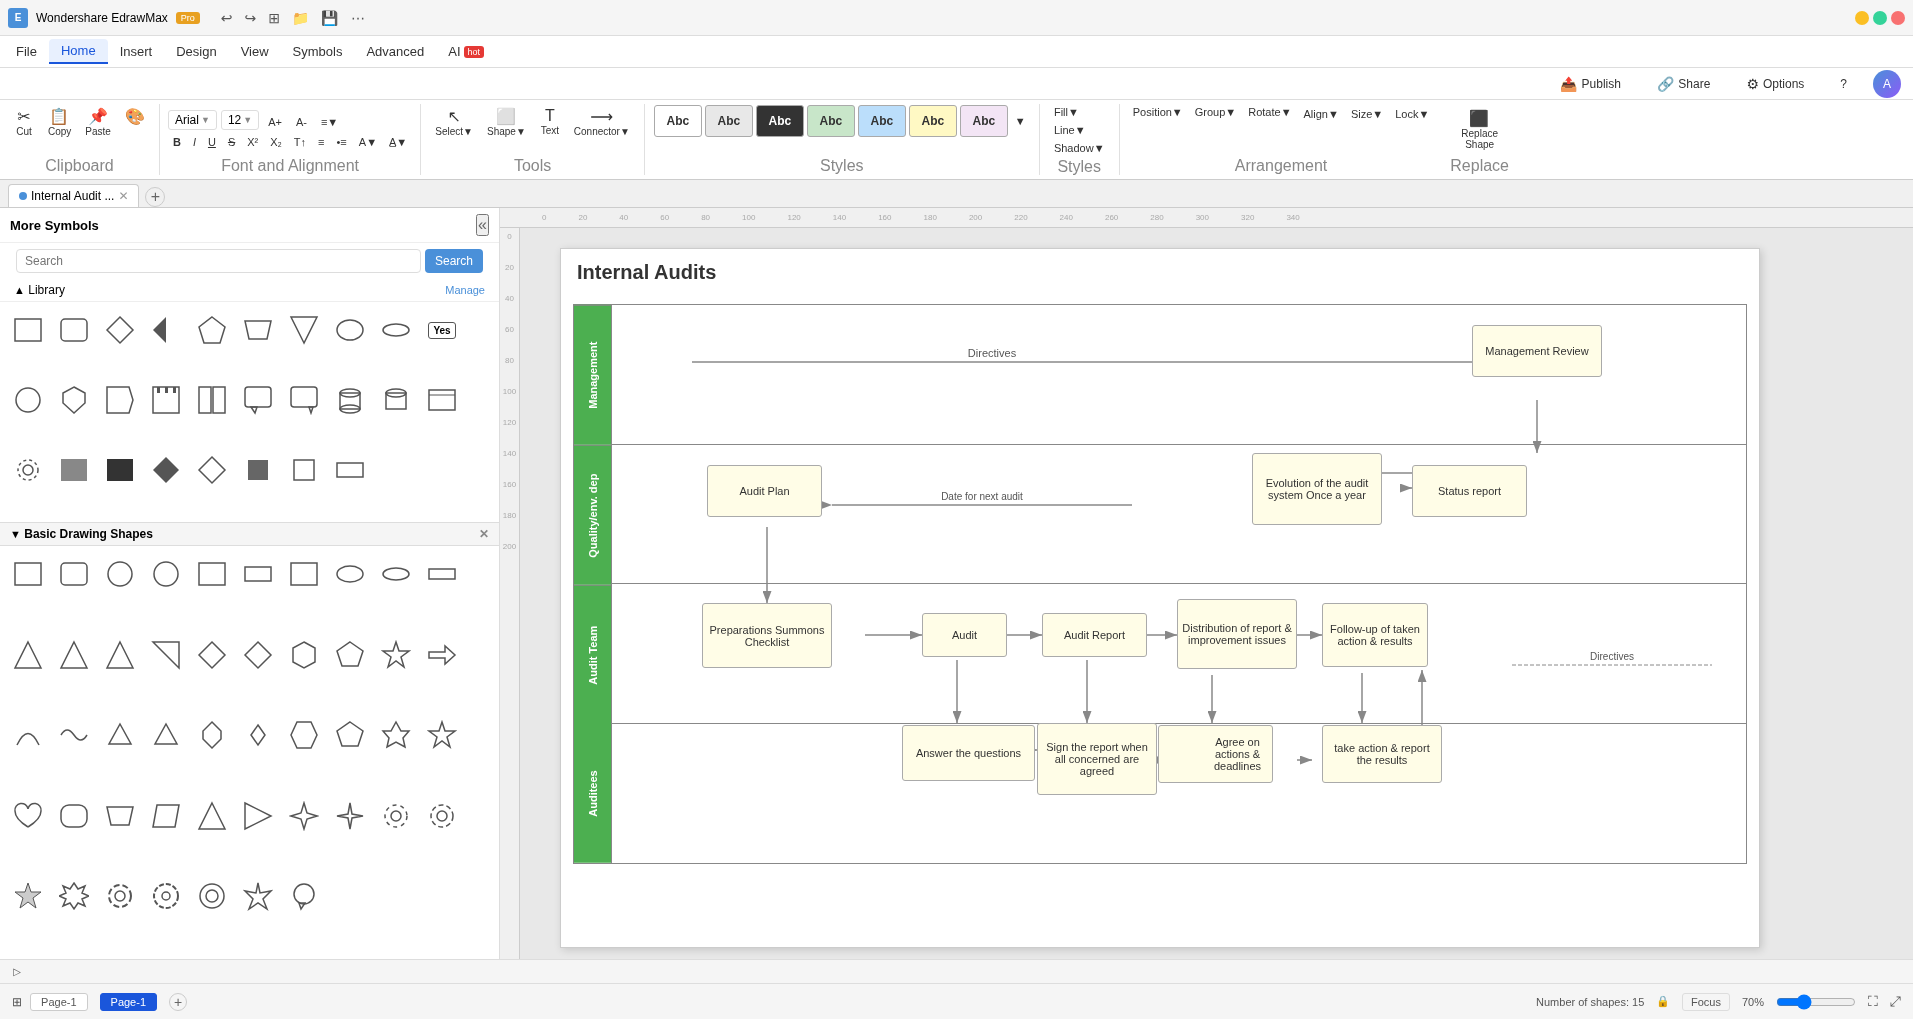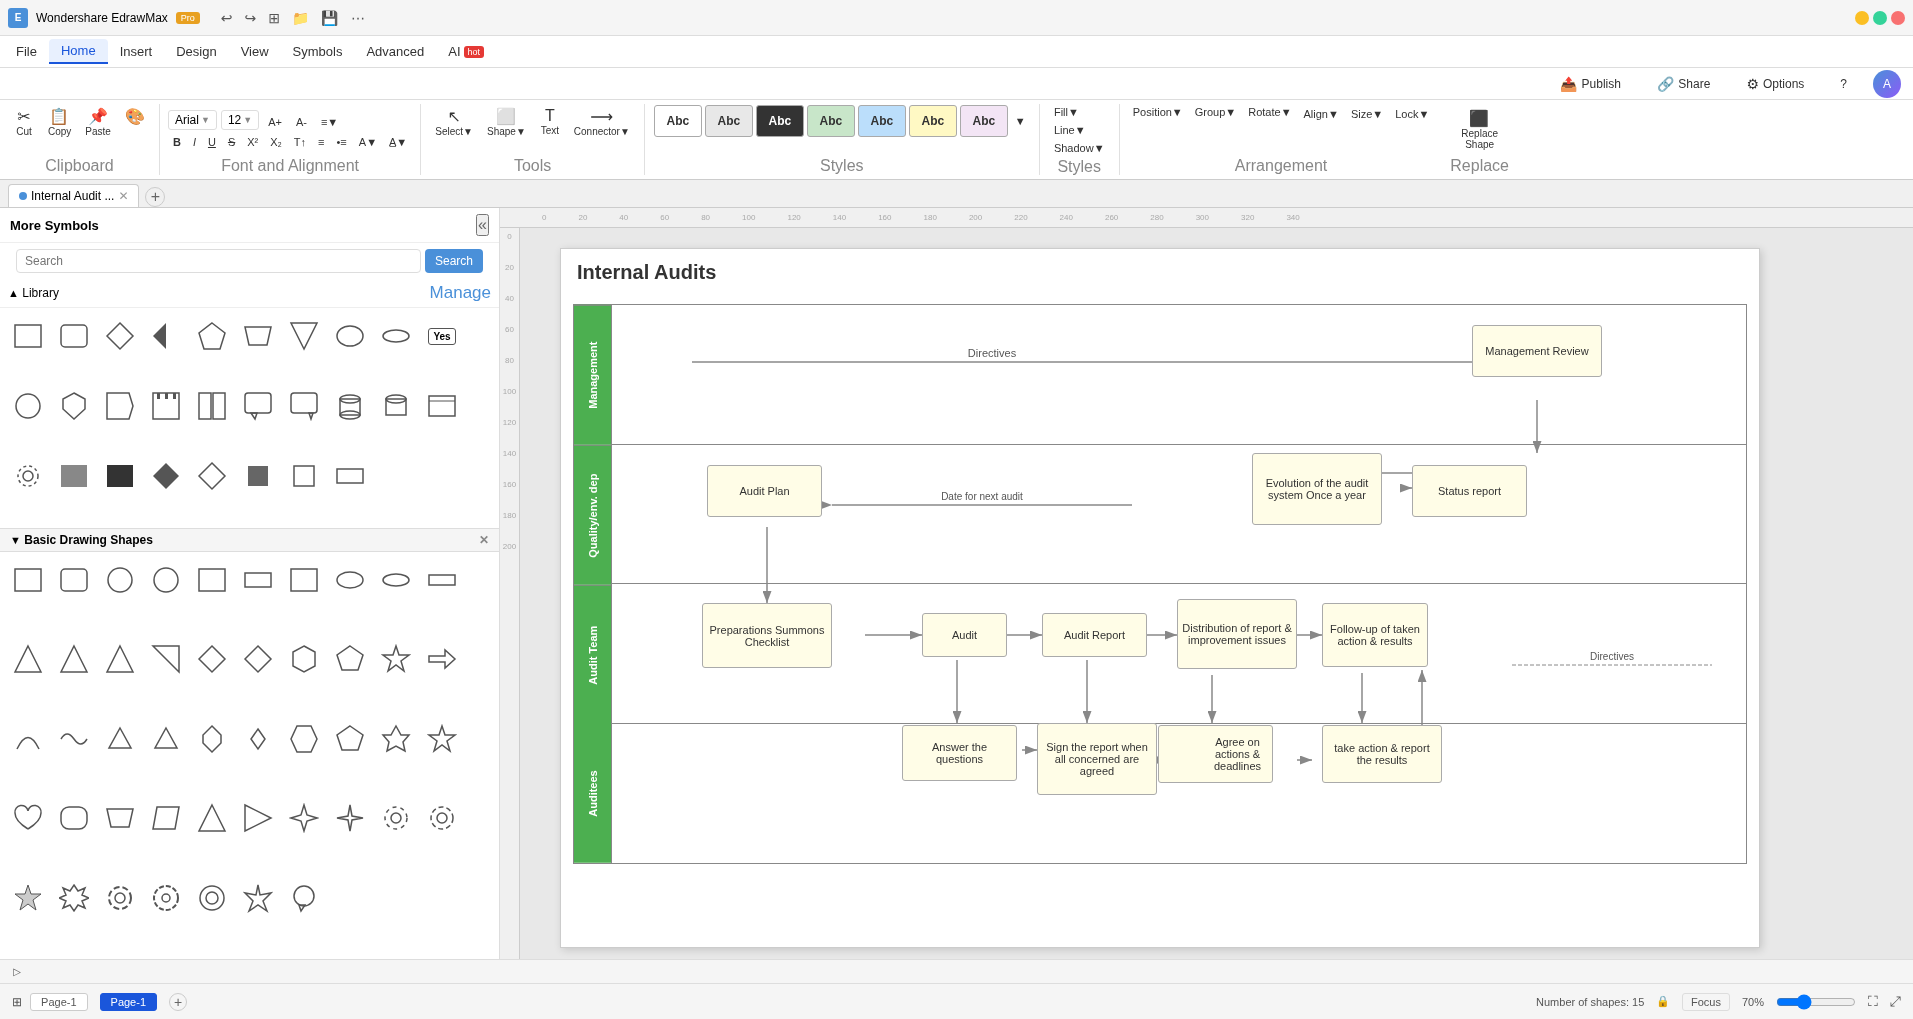--- a/index.html
+++ b/index.html
@@ -163,21 +163,21 @@
       padding: 4px 8px;
       font-size: 12px;
       outline: none;
     }
     .search-btn {
       background: #4a90d9; color: white; border: none;
       padding: 4px 10px; border-radius: 4px; cursor: pointer; font-size: 12px;
     }
     .lib-header {
       display: flex; align-items: center; justify-content: space-between;
-      padding: 4px 8px; border-bottom: 1px solid #eee; font-size: 12px;
+      padding: 4px 14px; border-bottom: 1px solid #eee; font-size: 12px;
     }
     .shapes-grid {
       display: grid;
       grid-template-columns: repeat(10, 44px);
       gap: 2px;
       padding: 6px;
       overflow-y: auto;
       flex: 1;
     }
     .shape-item {
@@ -572,21 +572,21 @@
       <button class="collapse-btn">«</button>
     </div>
     <div class="search-row">
       <input type="text" class="search-input" placeholder="Search" style="">
       <button class="search-btn">Search</button>
     </div>
     <div class="lib-header">
       <span>
         <span style="font-size:11px;">▲</span> <span>Library</span>
       </span>
-      <span style="color:#4a90d9;cursor:pointer;font-size:17px;">Manage</span>
+      <span style="color:#4a90d9;cursor:pointer;font-size:11px;">Manage</span>
     </div>
 
     <div class="shapes-grid" style="max-height:220px;overflow-y:hidden;">
 
       <div class="shape-item">
           <svg viewBox="0 0 30 30">
             <rect x="2" y="4" width="26" height="22" fill="none" stroke="#555" stroke-width="1.5"></rect>
           </svg>
         </div>
       <div class="shape-item">
@@ -1136,21 +1136,21 @@
               </div>
 
               <div class="flow-box" style="left:565px;top:294px;width:120px;height:70px;">
                 <span>Distribution of report &amp; improvement issues</span>
               </div>
 
               <div class="flow-box" style="left:710px;top:298px;width:106px;height:64px;">
                 <span>Follow-up of taken action &amp; results</span>
               </div>
 
-              <div class="flow-box" style="left:290px;top:420px;width:115px;height:56px;">
+              <div class="flow-box" style="left:290px;top:420px;width:133px;height:56px;">
                 <span>Answer the questions</span>
               </div>
 
               <div class="flow-box" style="left:425px;top:418px;width:120px;height:72px;">
                 <span>Sign the report when all concerned are agreed</span>
               </div>
 
               <div class="flow-box" style="left:546px;top:420px;width:115px;height:58px;padding-left:48px;">
                 <span>Agree on actions &amp; deadlines</span>
               </div>

